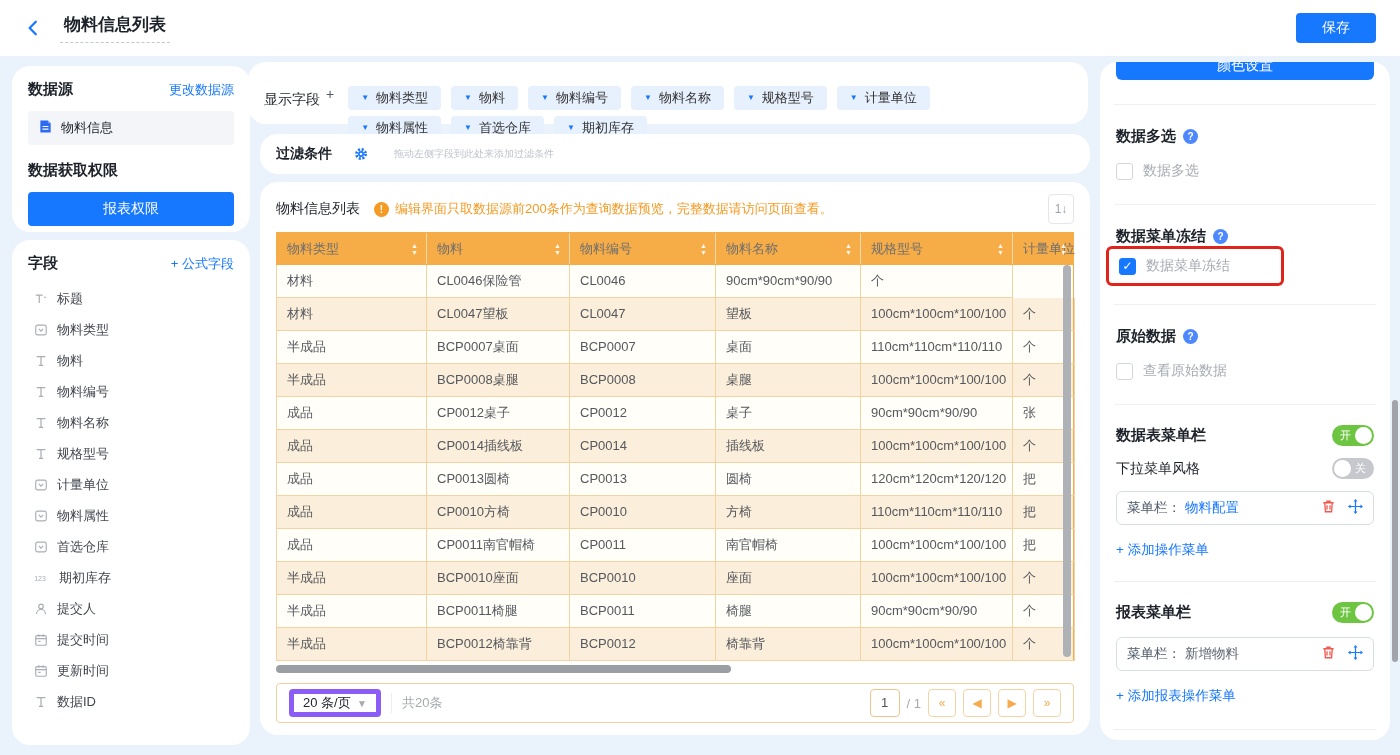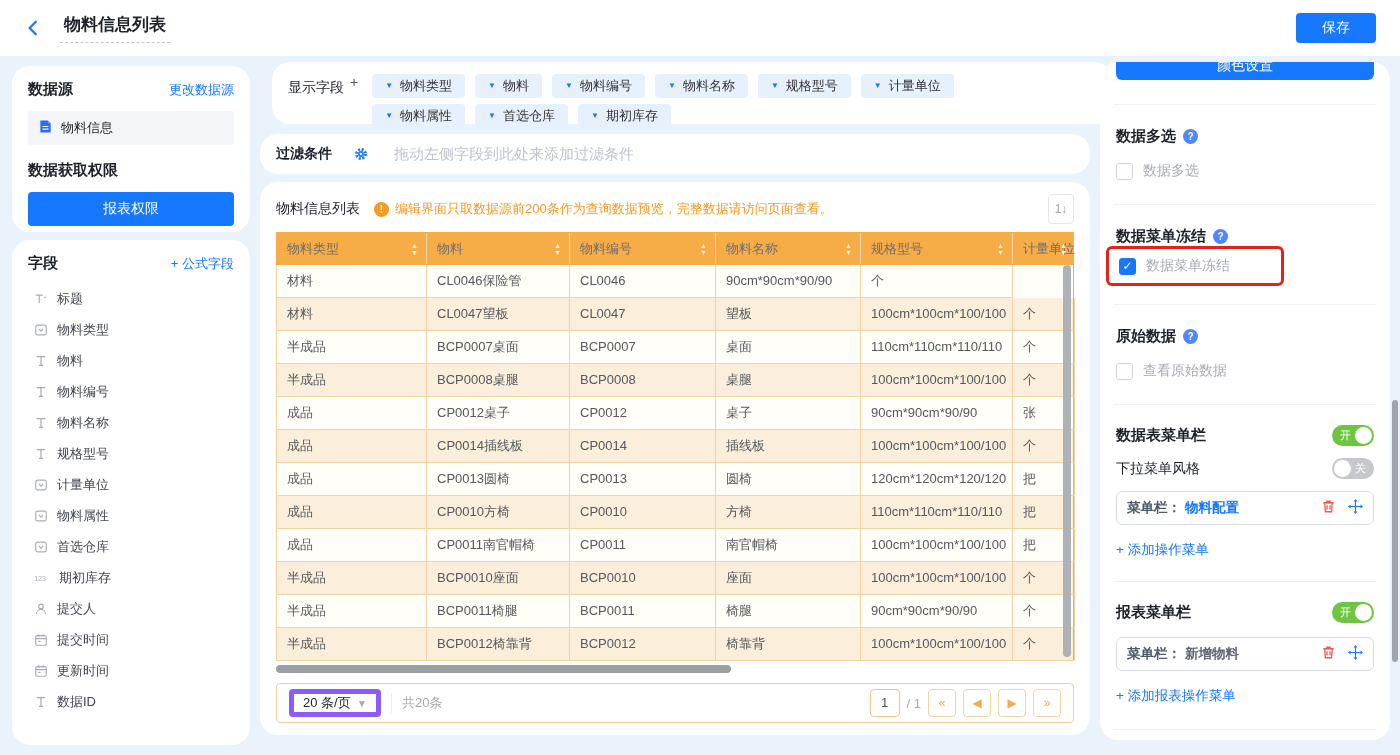--- a/index.html
+++ b/index.html
@@ -25,31 +25,31 @@
   #ds-item { margin-top:12px; height:34px; background:#F4F5F8; border-radius:4px; display:flex; align-items:center; gap:8px; padding:0 10px; }
   #perm-heading { margin-top:16px; }
   #perm-btn { margin-top:12px; width:100%; height:34px; background:#1677FF; color:#fff; border:none; border-radius:4px; font-size:14px; cursor:pointer; }
 
   #fields-panel { left:12px; top:240px; width:238px; height:505px; padding:14px 16px; }
   #field-list { margin-top:10px; }
   .field-item { height:31px; display:flex; align-items:center; gap:9px; padding-left:6px; color:#42464E; cursor:grab; }
   .field-item svg { flex:0 0 auto; }
 
   
-  #display-panel { left:272px; top:62px; width:840px; height:62px; padding:12px 16px; display:flex; }
+  #display-panel { left:248px; top:62px; width:840px; height:62px; padding:24px 16px; display:flex; }
   #display-label { padding-top:5px; white-space:nowrap; font-size:14px; color:#1D2129; }
   #display-add { color:#4E5969; margin-left:6px; font-size:14px; cursor:pointer; }
   #chips-wrap { margin-left:14px; display:flex; flex-direction:column; gap:6px; }
   .chips-row { display:flex; gap:10px; }
   .chip { background:#E7F0FD; border-radius:4px; height:24px; display:flex; align-items:center; gap:7px; padding:0 13px; color:#333; cursor:pointer; }
   .chip .tri { color:#1677FF; font-size:8px; line-height:8px; }
 
   #filter-panel { left:260px; top:134px; width:830px; height:40px; display:flex; align-items:center; padding:0 16px; gap:22px; }
   #filter-label { font-size:14px; font-weight:bold; }
-  #filter-hint { color:#BFC4CC; font-size:15px; margin-left:4px; }
+  #filter-hint { color:#BFC4CC; font-size:10px; margin-left:4px; }
 
   #table-panel { left:260px; top:182px; width:830px; height:553px; padding:12px 16px; }
   #table-titlebar { display:flex; align-items:center; height:30px; }
   #table-title { font-size:14px; color:#1D2129; }
   #table-notice { color:#F59A23; font-size:13px; margin-left:14px; display:flex; align-items:center; gap:6px; }
   #sort-tool { margin-left:auto; width:26px; height:30px; border:1px solid #E5E6EB; border-radius:4px; color:#9DA3AC; font-size:12px; display:flex; align-items:center; justify-content:center; cursor:pointer; background:#fff; }
   .badge-circle { display:inline-flex; width:15px; height:15px; border-radius:50%; color:#fff; font-size:10px; font-weight:bold; align-items:center; justify-content:center; flex:0 0 auto; }
   .warn { background:#F59A23; }
   .help { background:#4D88FF; cursor:pointer; }
 
@@ -87,21 +87,21 @@
   #freeze-highlight { border:3px solid #E0241B; border-radius:6px; padding:8px 10px; margin-left:-10px; width:178px; }
   .toggle { width:42px; height:21px; border-radius:11px; position:relative; cursor:pointer; flex:0 0 auto; }
   .toggle.on { background:#6DC542; }
   .toggle.off { background:#C6C8CD; }
   .toggle .knob { position:absolute; top:2px; width:17px; height:17px; border-radius:50%; background:#fff; }
   .toggle.on .knob { right:2px; }
   .toggle.off .knob { left:2px; }
   .toggle .t-label { position:absolute; color:#fff; font-size:11px; line-height:21px; }
   .toggle.on .t-label { left:8px; }
   .toggle.off .t-label { right:8px; }
-  .menu-box { height:34px; border:1px solid #D8DCE3; border-radius:6px; display:flex; align-items:center; padding:0 10px; gap:4px;font-weight:bold; }
+  .menu-box { height:34px; border:1px solid #D8DCE3; border-radius:6px; display:flex; align-items:center; padding:0 10px; gap:4px; }
   .menu-prefix { color:#4E5969; font-size:13.5px; }
   .menu-name-blue { color:#1677FF; font-size:13.5px; }
   .menu-name-gray { color:#606672; font-size:13.5px; }
   .menu-icons { margin-left:auto; display:flex; align-items:center; gap:12px; }
   .menu-icons svg { cursor:pointer; }
   .add-link { color:#1677FF; font-size:13.5px; cursor:pointer; display:inline-block; }
   #win-scrollbar { position:absolute; right:2px; top:400px; width:6px; height:262px; background:#A1A5AB; border-radius:3px; }
 </style>
 </head>
 <body>

